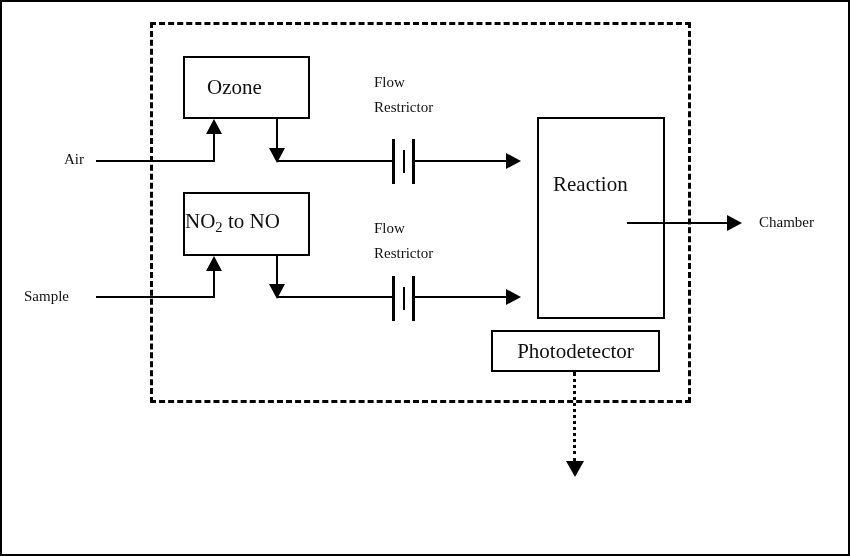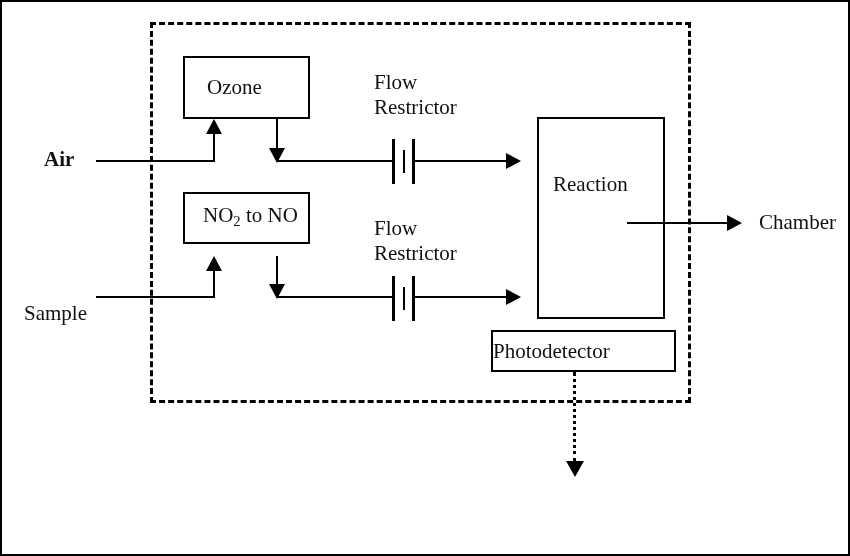--- a/index.html
+++ b/index.html
@@ -39,46 +39,46 @@
     font-size: 21px;
     line-height: 23px;
     white-space: nowrap;
   }
   .box.flexcol {
     display: flex;
     flex-direction: column;
     justify-content: center;
   }
   .box-ozone    { left: 183px; top: 56px;  width: 127px; height: 63px;  padding-left: 22px; }
-  .box-conv     { left: 183px; top: 192px; width: 127px; height: 52px;  padding-left: 18px; }
+  .box-conv     { left: 183px; top: 192px; width: 127px; height: 64px;  }
   .box-reaction { left: 521px; top: 117px; width: 128px; height: 202px; padding-left: 14px; padding-top: 54px; margin-left: 16px; }
   .box-photo {
-    left: 491px; top: 330px; width: 185px; height: 42px;
-    display: flex; align-items: center; 
+    left: 491px; top: 330px; width: 169px; height: 42px;
+    display: flex; align-items: center; justify-content: center;
   }
   sub.chem {
     font-size: 70%;
     vertical-align: -4px;
   }
   .pre { white-space: pre; }
   .hline, .vline, .bar {
     position: absolute;
     background: #000000;
   }
   .tri {
     position: absolute;
     width: 0;
     height: 0;
   }
   .tri-up    { border-left: 8px solid transparent; border-right: 8px solid transparent; border-bottom: 15px solid #000; }
   .tri-down  { border-left: 8px solid transparent; border-right: 8px solid transparent; border-top: 15px solid #000; }
   .tri-right { border-top: 8px solid transparent; border-bottom: 8px solid transparent; border-left: 15px solid #000; }
   .lbl {
     position: absolute;
-    font-size: 21px;
+    font-size: 15px;
     line-height: 25px;
     white-space: nowrap;
   }
   .dotline {
     position: absolute;
     width: 0;
     border-left: 3px dotted #000000;
   }
 </style>
 </head>
@@ -98,42 +98,42 @@
   </div>
 
   <div class="box box-reaction">
     <div>Reaction</div>
   </div>
 
   <div class="box box-photo">
     <div>Photodetector</div>
   </div>
 
-  <div class="lbl" style="left:44px; top:147px;font-weight:bold;">Air</div>
+  <div class="lbl" style="left:64px; top:147px;">Air</div>
   <div class="hline" style="left:96px; top:160px; width:119px; height:2px;"></div>
 
   <div class="vline" style="left:213px; top:130px; width:2px; height:32px;"></div>
   <div class="tri tri-up" style="left:206px; top:119px;"></div>
 
   <div class="vline" style="left:276px; top:119px; width:2px; height:31px;"></div>
   <div class="tri tri-down" style="left:269px; top:148px;"></div>
 
   <div class="hline" style="left:277px; top:160px; width:117px; height:2px;"></div>
   <div class="bar" style="left:392px; top:139px; width:3px; height:45px;"></div>
   <div class="bar" style="left:403px; top:150px; width:2px; height:23px;"></div>
   <div class="bar" style="left:412px; top:139px; width:3px; height:45px;"></div>
   <div class="hline" style="left:415px; top:160px; width:92px; height:2px;"></div>
   <div class="tri tri-right" style="left:506px; top:153px;"></div>
 
   <div class="lbl" style="left:374px; top:70px;">
     <div>Flow</div>
     <div>Restrictor</div>
   </div>
 
-  <div class="lbl" style="left:24px; top:284px;margin-top:17px;">Sample</div>
+  <div class="lbl" style="left:24px; top:284px;">Sample</div>
   <div class="hline" style="left:96px; top:296px; width:119px; height:2px;"></div>
 
   <div class="vline" style="left:213px; top:267px; width:2px; height:31px;"></div>
   <div class="tri tri-up" style="left:206px; top:256px;"></div>
 
   <div class="vline" style="left:276px; top:256px; width:2px; height:30px;"></div>
   <div class="tri tri-down" style="left:269px; top:284px;"></div>
 
   <div class="hline" style="left:277px; top:296px; width:117px; height:2px;"></div>
   <div class="bar" style="left:392px; top:276px; width:3px; height:45px;"></div>

